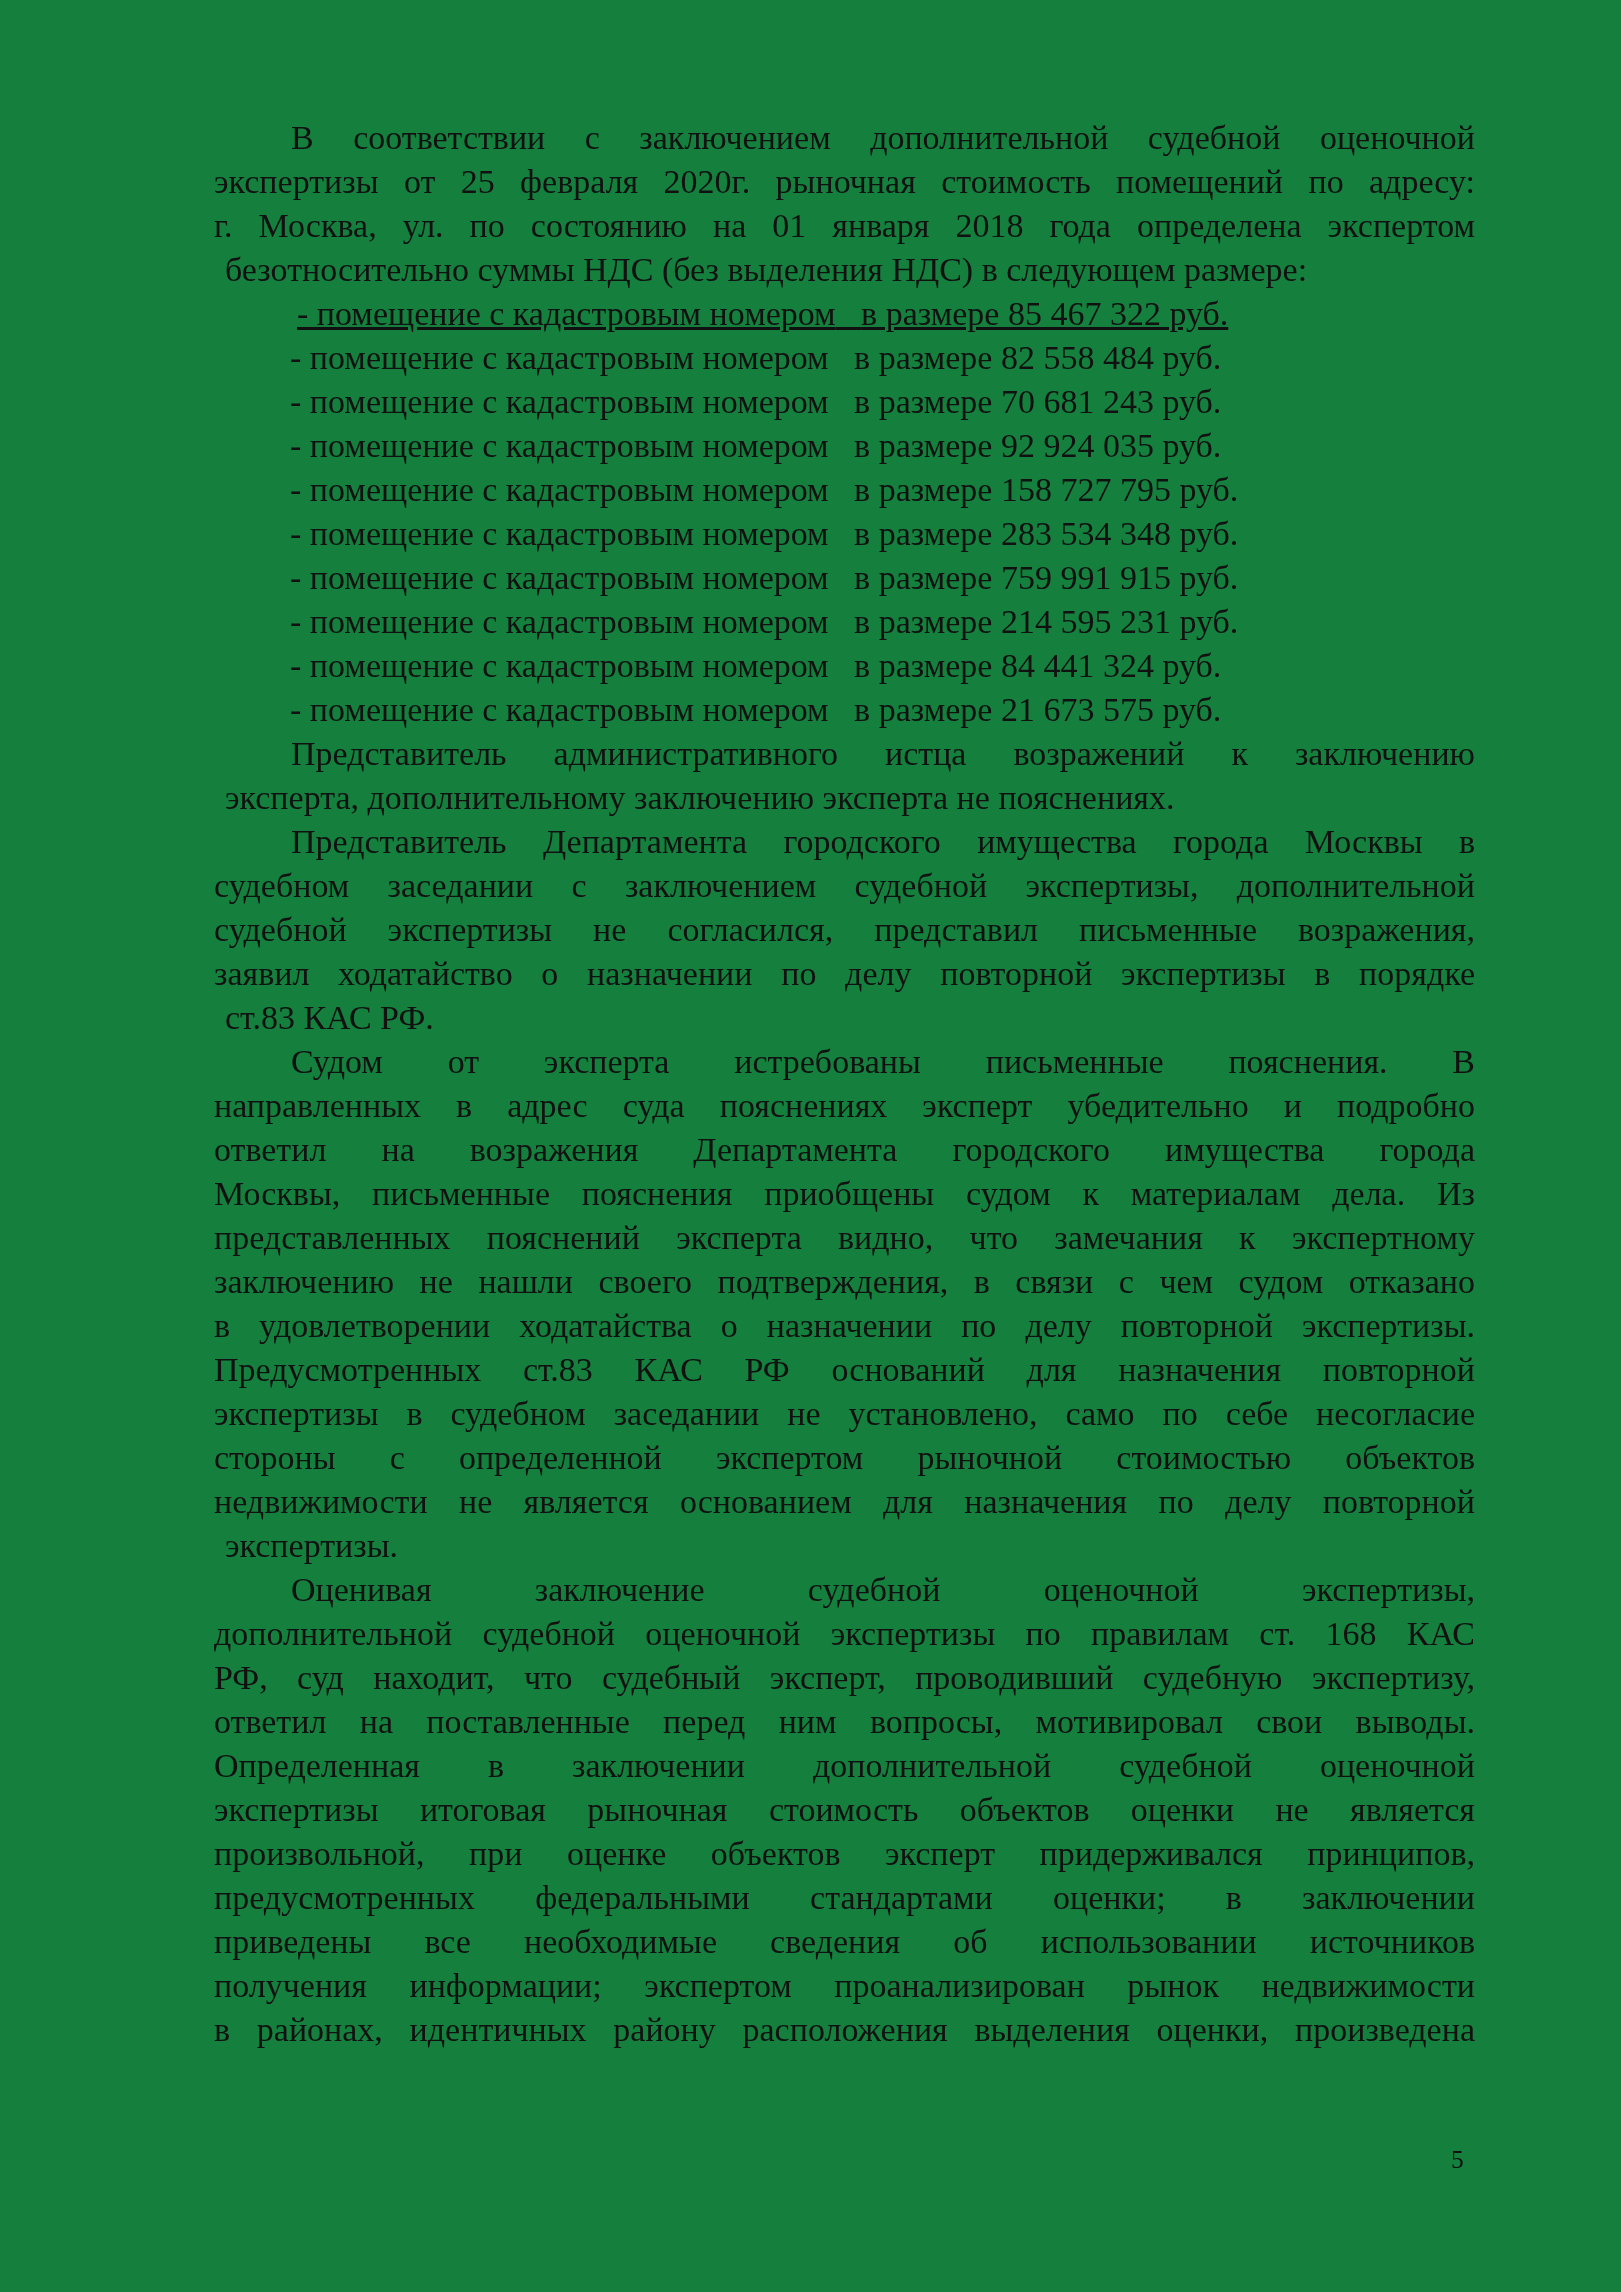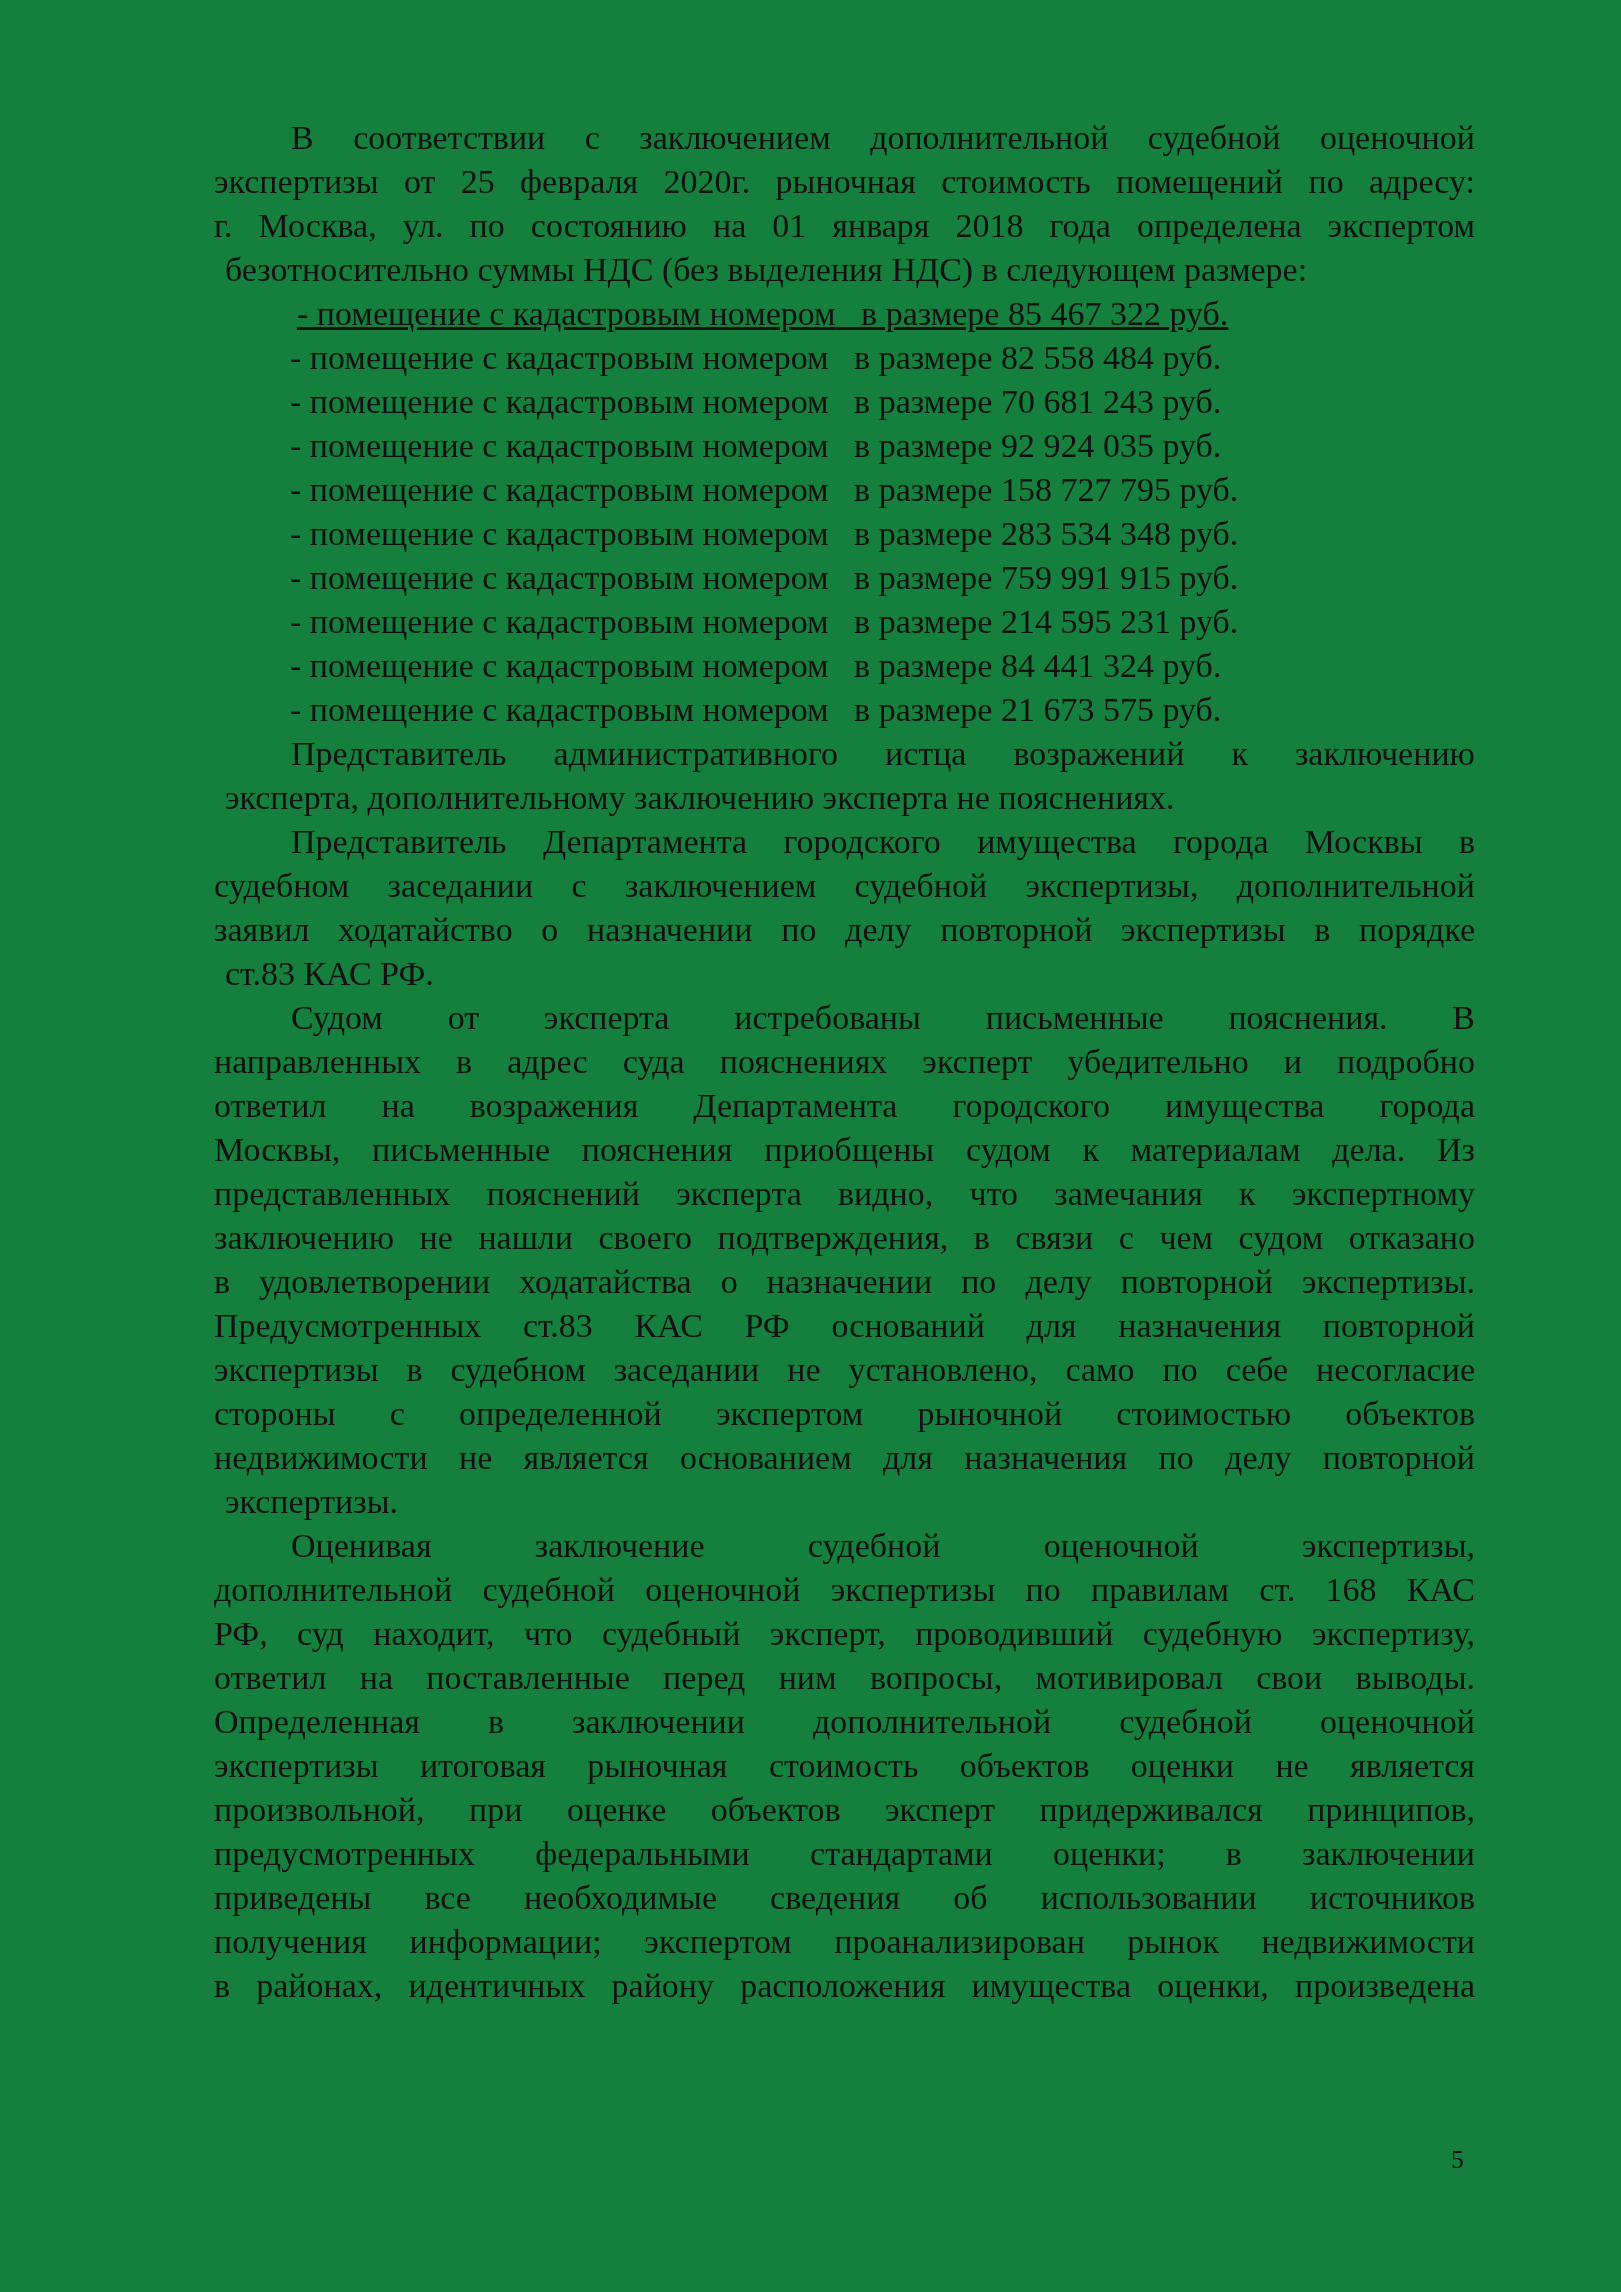--- a/index.html
+++ b/index.html
@@ -47,20 +47,21 @@
       </div>
 
     <div>
       <span class="line indent">Представитель административного истца возражений к заключению</span>
       <span class="line last">эксперта, дополнительному заключению эксперта не пояснениях.</span>
     </div>
 
     <div>
       <span class="line indent">Представитель Департамента городского имущества города Москвы в</span>
       <span class="line">судебном заседании с заключением судебной экспертизы, дополнительной</span>
+      <span class="line">судебной экспертизы  не согласился, представил письменные возражения,</span>
       <span class="line">заявил ходатайство о назначении по делу повторной экспертизы в порядке</span>
       <span class="line last">ст.83 КАС РФ.</span>
     </div>
 
     <div>
       <span class="line indent">Судом от эксперта истребованы письменные пояснения. В</span>
       <span class="line">направленных в адрес суда пояснениях эксперт убедительно и подробно</span>
       <span class="line">ответил на возражения Департамента городского имущества города</span>
       <span class="line">Москвы, письменные пояснения приобщены судом к материалам дела. Из</span>
       <span class="line">представленных пояснений эксперта видно, что замечания к экспертному</span>
@@ -77,20 +78,20 @@
       <span class="line indent">Оценивая заключение судебной оценочной экспертизы,</span>
       <span class="line">дополнительной судебной оценочной экспертизы по правилам ст. 168 КАС</span>
       <span class="line">РФ, суд находит, что судебный эксперт, проводивший судебную экспертизу,</span>
       <span class="line">ответил на поставленные перед ним вопросы, мотивировал свои выводы.</span>
       <span class="line">Определенная в заключении дополнительной судебной оценочной</span>
       <span class="line">экспертизы итоговая рыночная стоимость объектов оценки не является</span>
       <span class="line">произвольной, при оценке объектов эксперт придерживался принципов,</span>
       <span class="line">предусмотренных федеральными стандартами оценки; в заключении</span>
       <span class="line">приведены все необходимые сведения об использовании источников</span>
       <span class="line">получения информации; экспертом проанализирован рынок недвижимости</span>
-      <span class="line">в районах, идентичных району расположения имущества оценки, произведена</span>
+      <span class="line">в районах, идентичных району расположения выделения оценки, произведена</span>
     </div>
 
   </div>
 
   <div class="page-number">5</div>
 </div>
 
 
 </body></html>

